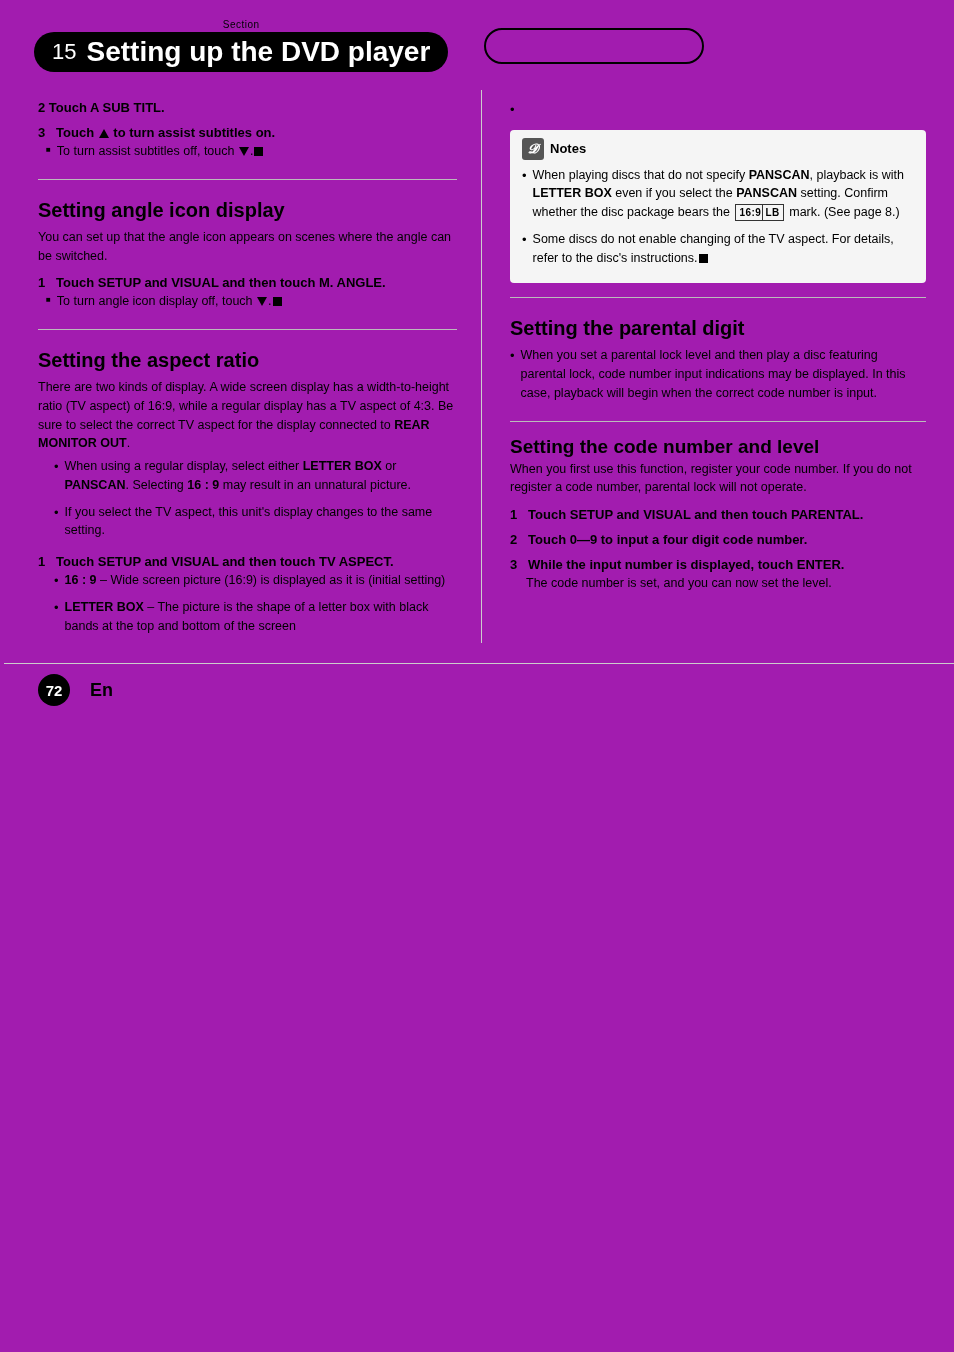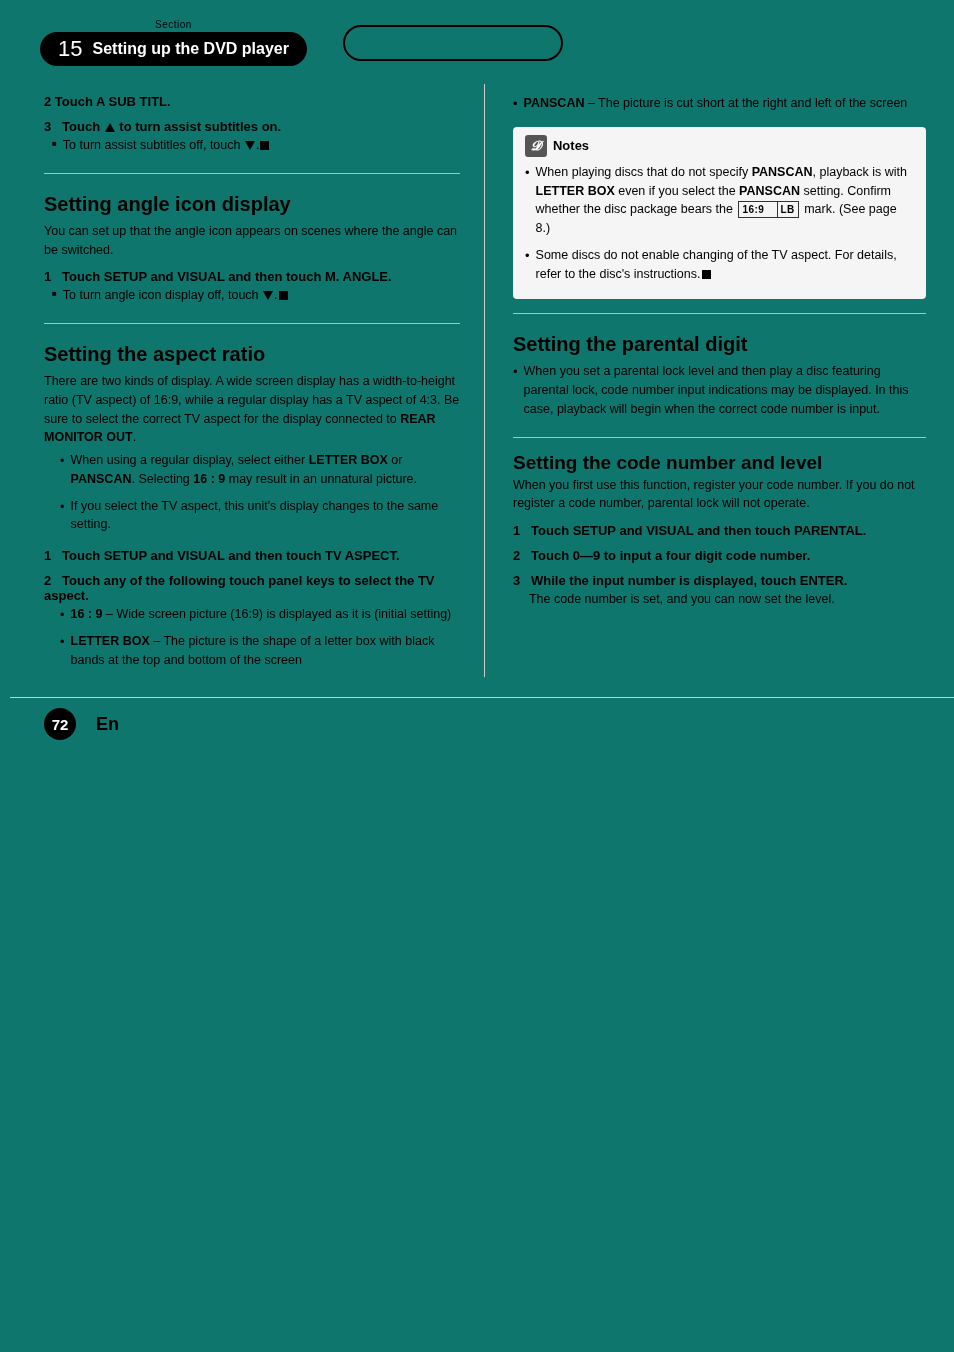--- a/index.html
+++ b/index.html
@@ -8,22 +8,22 @@
       font-size: 13px;
       background: #fff;
       color: #000;
       width: 954px;
       min-height: 1352px;
       padding: 0;
     }
     .page {
       width: 954px;
       min-height: 1352px;
-      background: #0f766e;
-      padding: 20px 0 30px 10px;
+      background: #a21caf;
+      padding: 20px 0 30px 4px;
       position: relative;
     }
     
     .header {
       display: flex;
       align-items: center;
       margin-bottom: 18px;
       padding: 0 30px;
       gap: 12px;
     }
@@ -51,21 +51,21 @@
       display: flex;
       align-items: center;
       gap: 10px;
       white-space: nowrap;
     }
     .section-number {
       font-size: 22px;
       font-weight: normal;
     }
     .section-title {
-      font-size: 16px;
+      font-size: 28px;
       font-weight: bold;
     }
     .header-right-box {
       border: 2px solid #000;
       border-radius: 50px;
       padding: 4px 80px;
       min-width: 220px;
       height: 36px;
       margin-left: 20px;
     }
@@ -162,21 +162,21 @@
       font-weight: bold;
     }
     
     .mark-box {
       display: inline-flex;
       border: 1.5px solid #333;
       padding: 0 3px;
       font-size: 10px;
       font-weight: bold;
       letter-spacing: 0.5px;
-      gap: 13px;
+      gap: 1px;
       vertical-align: middle;
       margin: 0 2px;
       text-align: center;
     }
     .triangle-up {
       display: inline-block;
       width: 0;
       height: 0;
       border-left: 5px solid transparent;
       border-right: 5px solid transparent;
@@ -292,40 +292,36 @@
       </div>
       <div class="sub-bullet">
         <span class="sub-bullet-dot">•</span>
         <span class="body-text">If you select the TV aspect, this unit's display changes to the same setting.</span>
       </div>
 
       <p class="step-num-bold">
         <b>1&nbsp;&nbsp; Touch SETUP and VISUAL and then touch TV ASPECT.</b>
       </p>
 
-      <p class="step-num-bold">
-        <b>2&nbsp;&nbsp; Touch any of the following touch panel keys to select the TV aspect.</b>
-      </p>
 
       <div class="sub-bullet">
         <span class="sub-bullet-dot">•</span>
         <span class="body-text"><b>16 : 9</b> – Wide screen picture (16:9) is displayed as it is (initial setting)</span>
       </div>
       <div class="sub-bullet">
         <span class="sub-bullet-dot">•</span>
         <span class="body-text"><b>LETTER BOX</b> – The picture is the shape of a letter box with black bands at the top and bottom of the screen</span>
       </div>
 
     </div>
 
     <div class="col-right">
 
       <div class="sub-bullet" style="margin-top:10px; margin-left:0;">
         <span class="sub-bullet-dot">•</span>
-        <span class="body-text"><b>PANSCAN</b> – The picture is cut short at the right and left of the screen</span>
       </div>
 
       <div class="notes-box">
         <div class="notes-title">
           <span class="notes-icon">𝓓</span>
           <span>Notes</span>
         </div>
         <div class="sub-bullet" style="margin-left:0;">
           <span class="sub-bullet-dot">•</span>
           <span class="body-text">

